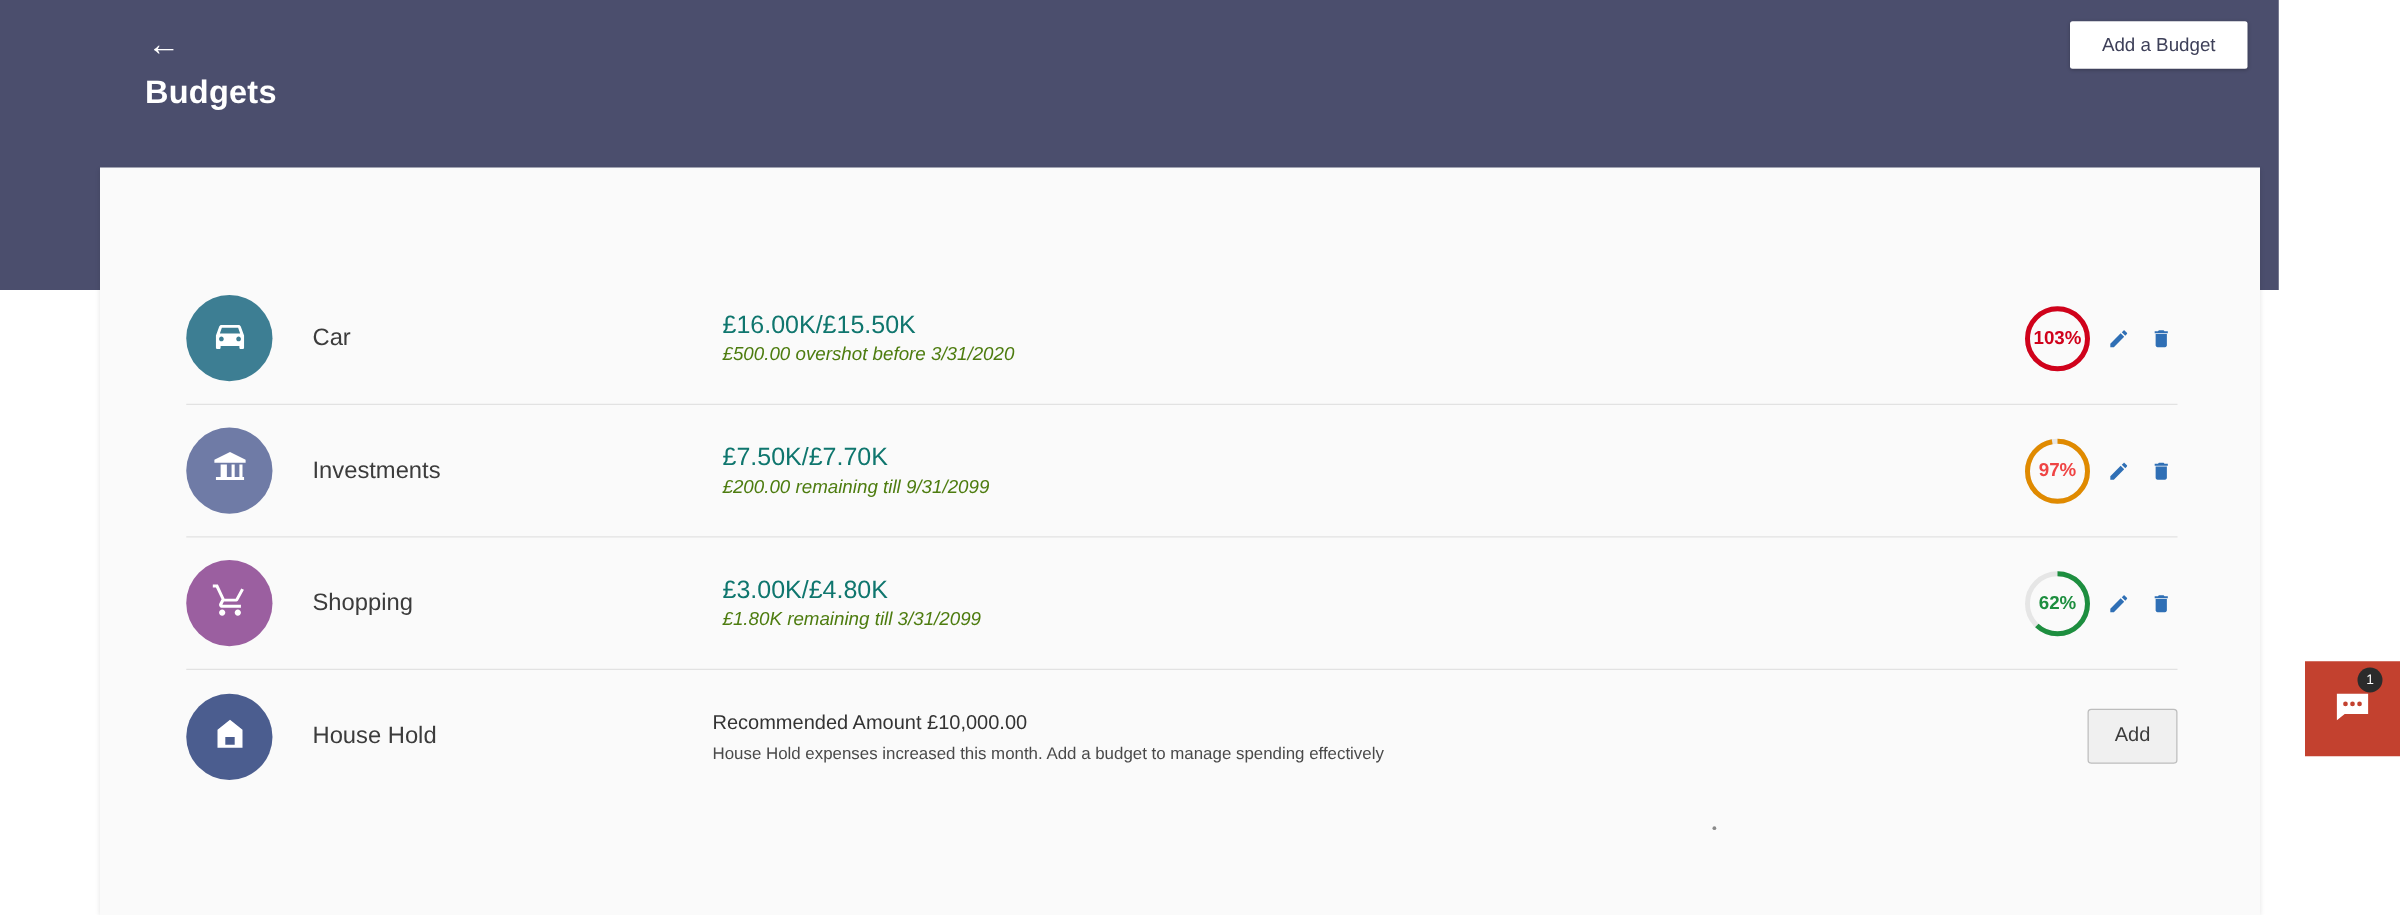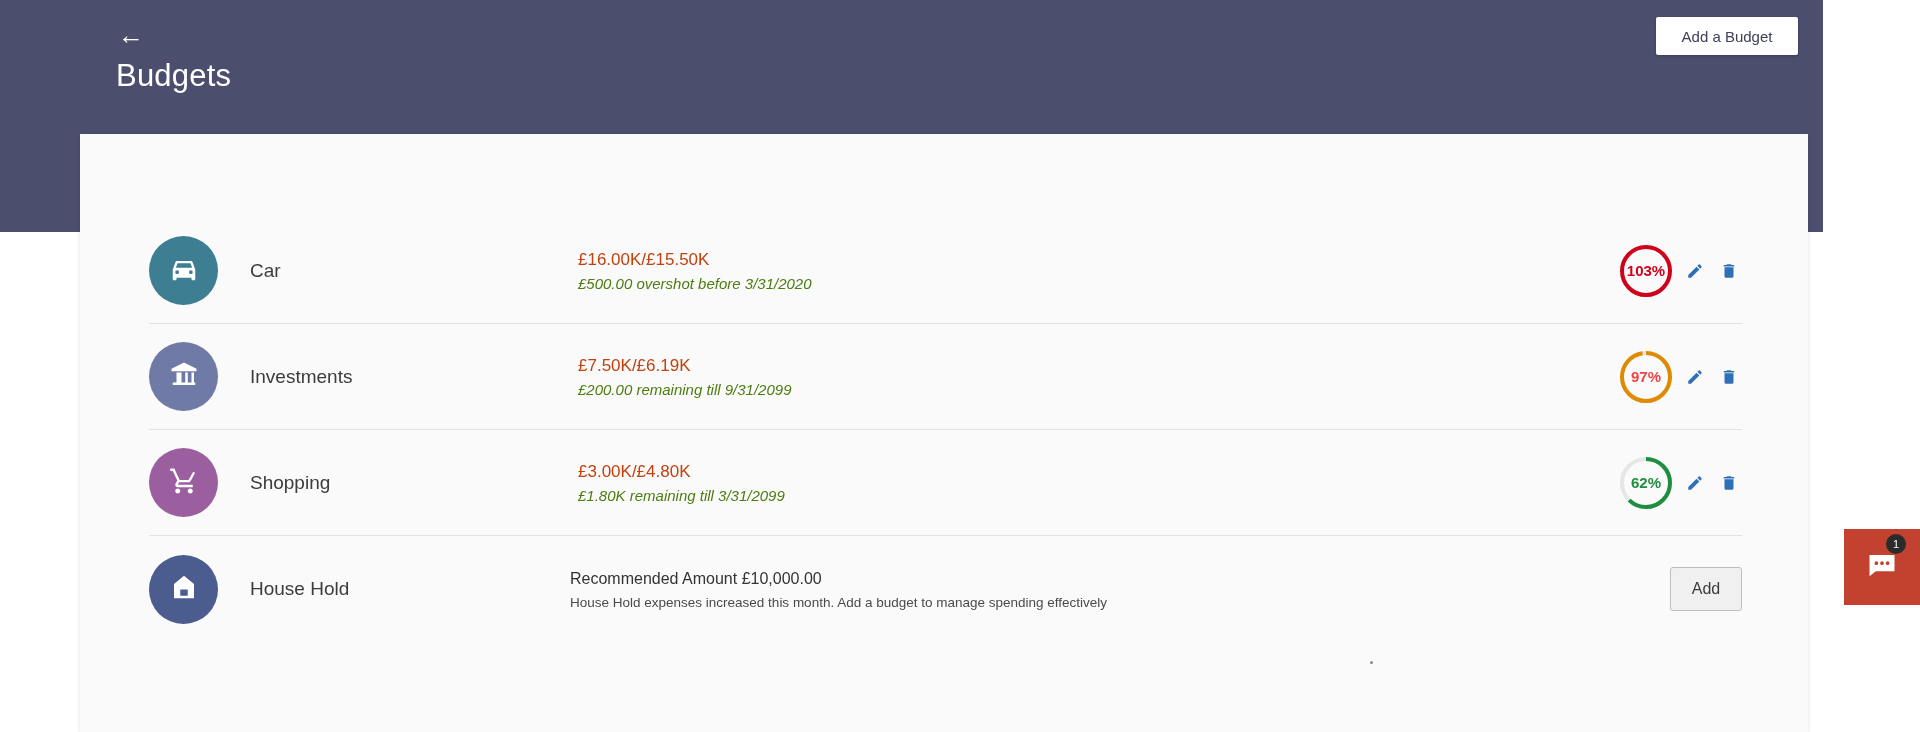--- a/index.html
+++ b/index.html
@@ -31,22 +31,22 @@
     color: #ffffff;
     font-size: 26px;
     line-height: 26px;
     cursor: pointer;
     user-select: none;
   }
   .page-title {
     position: absolute;
     left: 116px; top: 58px;
     color: #ffffff;
-    font-size: 31px;
-    font-weight: normal;
+    font-size: 26px;
+    font-weight: bold;
     letter-spacing: 0.2px;
   }
   .add-budget-btn {
     position: absolute;
     left: 1656px; top: 17px;
     width: 142px; height: 38px;
     background: #ffffff;
     color: #3e4059;
     border: none;
     border-radius: 2px;
@@ -91,22 +91,22 @@
     margin-left: 32px;
     width: 300px;
     font-size: 19px;
     color: #3c3c3c;
   }
   .row-amounts {
     width: 640px;
     margin-left: 28px;
   }
   .amount-primary {
-    font-size: 17px;
-    color: #c2410c;
+    font-size: 20px;
+    color: #0f766e;
     line-height: 26px;
   }
   .amount-secondary {
     font-size: 15px;
     color: #4d7c0f;
     line-height: 22px;
     font-style: italic;
   }
   .reco-primary {
     font-size: 16px;
@@ -244,21 +244,21 @@
       <div class="row">
         <div class="avatar" style="background:#6f7ba6;">
           <span>
             <svg viewBox="0 0 24 24">
                 <path d="M12 2 2 7v2h20V7L12 2zM4 10v8H3v2h18v-2h-1v-8h-2v8h-3v-8h-2v8h-3v-8H6v8H4v-8z"></path>
               </svg>
           </span>
         </div>
         <div class="row-name">Investments</div>
         <div class="row-amounts">
-          <div class="amount-primary">£7.50K/£6.19K</div>
+          <div class="amount-primary">£7.50K/£7.70K</div>
           <div class="amount-secondary">£200.00 remaining till 9/31/2099</div>
         </div>
         <div class="row-right">
           <div class="donut">
             <svg width="56" height="56" viewBox="0 0 56 56">
               <circle cx="28" cy="28" r="24" fill="none" stroke="#e6e6e6" stroke-width="4"></circle>
               <circle class="ring" cx="28" cy="28" r="24" fill="none" stroke="#e08a00" stroke-width="4" stroke-dasharray="146.27 150.80"></circle>
             </svg>
             <div class="pct" style="color:#ef4444;">97%</div>
           </div>

